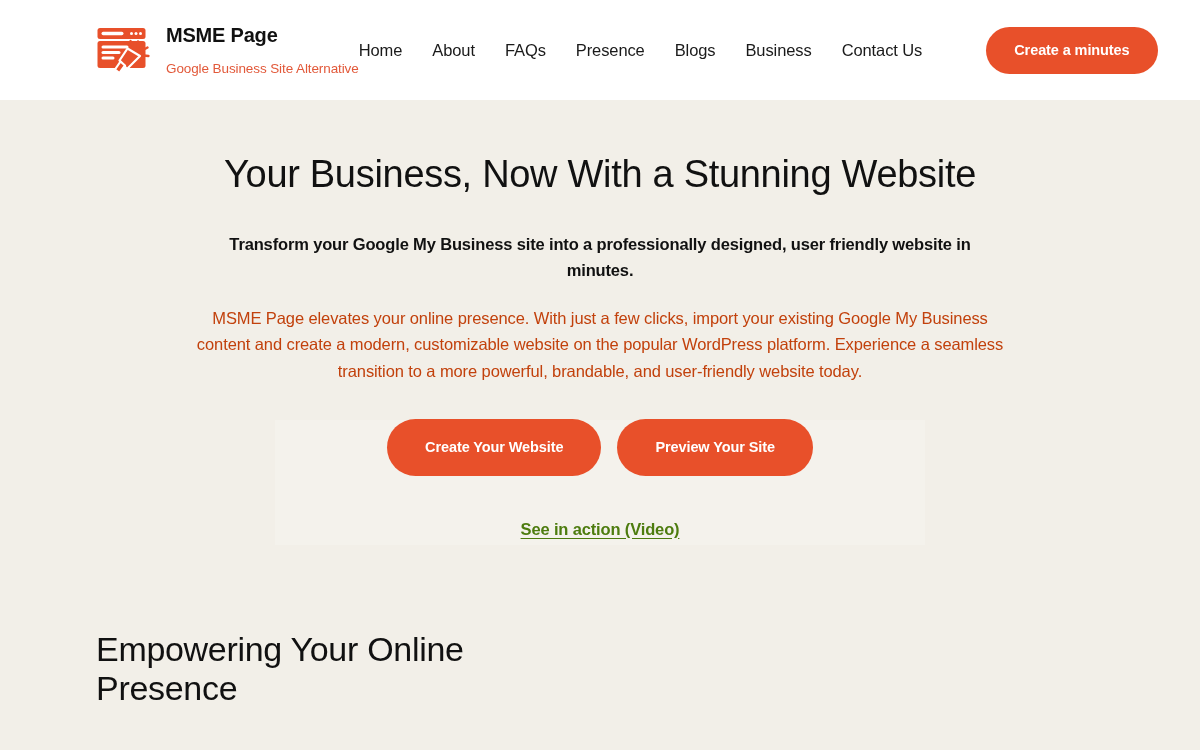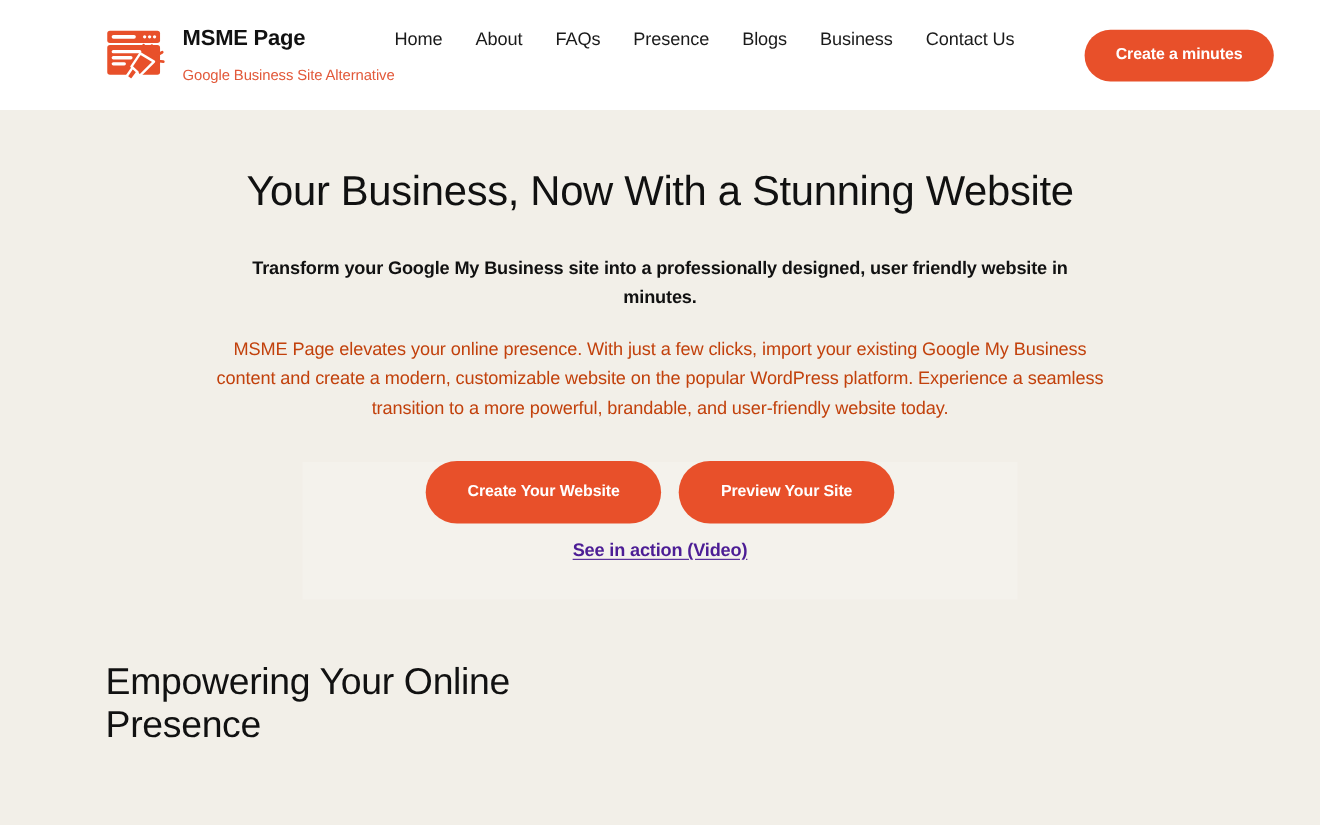--- a/index.html
+++ b/index.html
@@ -58,21 +58,21 @@
 
   .brand-tagline {
     font-size: 13.5px;
     color: #e2593a;
     letter-spacing: -0.1px;
     line-height: 1.1;
   }
 
   .main-nav {
     display: flex;
-    align-items: flex-start;
+    align-items: center;
     gap: 30px;
     margin-left: auto;
   }
 
   .nav-link {
     font-size: 16.5px;
     color: #1a1a1a;
     text-decoration: none;
     white-space: nowrap;
     letter-spacing: -0.1px;
@@ -167,24 +167,24 @@
     font-size: 14.5px;
     font-weight: bold;
     letter-spacing: -0.1px;
     font-family: inherit;
     cursor: pointer;
     white-space: nowrap;
   }
 
   .hero-video-link {
     display: inline-block;
-    margin-top: 15px;
-    font-size: 16.5px;
-    font-weight: bold;
-    color: #4c1d95;
+    margin-top: 44px;
+    font-size: 16.5px;
+    font-weight: bold;
+    color: #4d7c0f;
     text-decoration: underline;
     text-underline-offset: 3px;
     letter-spacing: -0.15px;
     cursor: pointer;
   }
 
   
   .section-empower {
     padding: 91px 96px 0 96px;
   }

